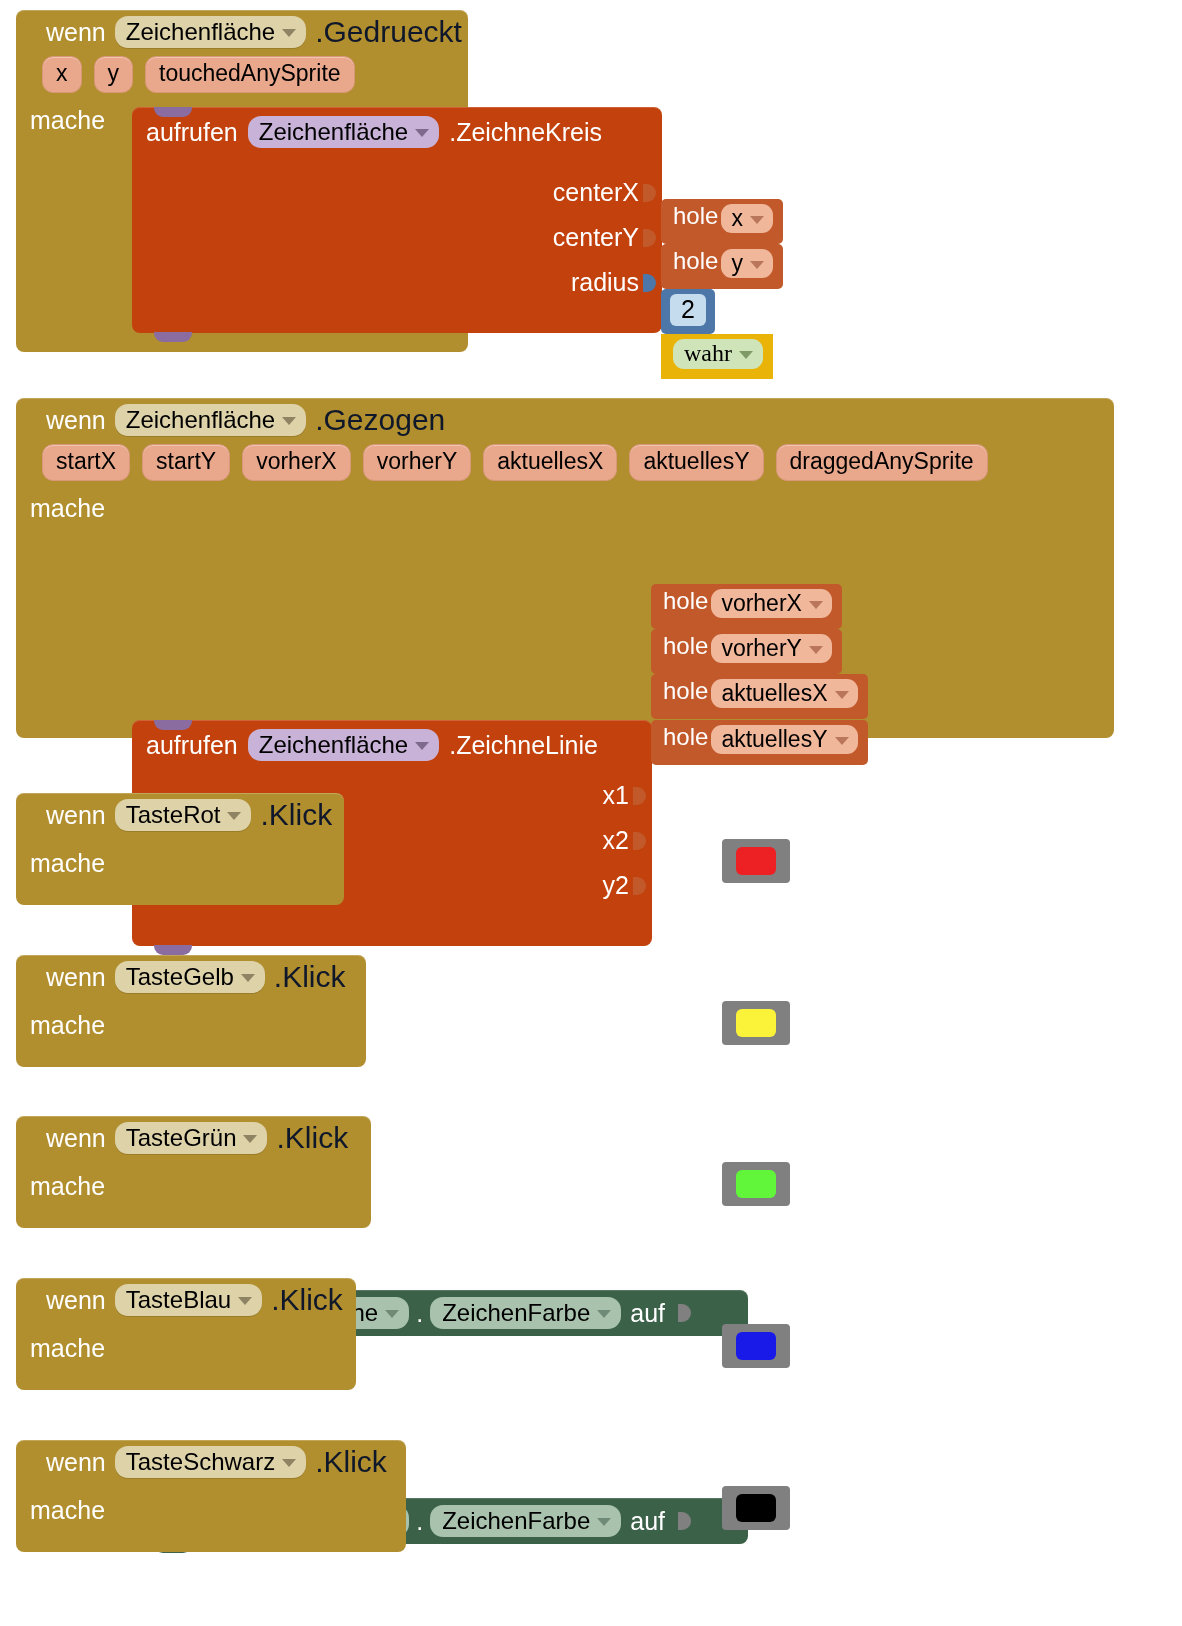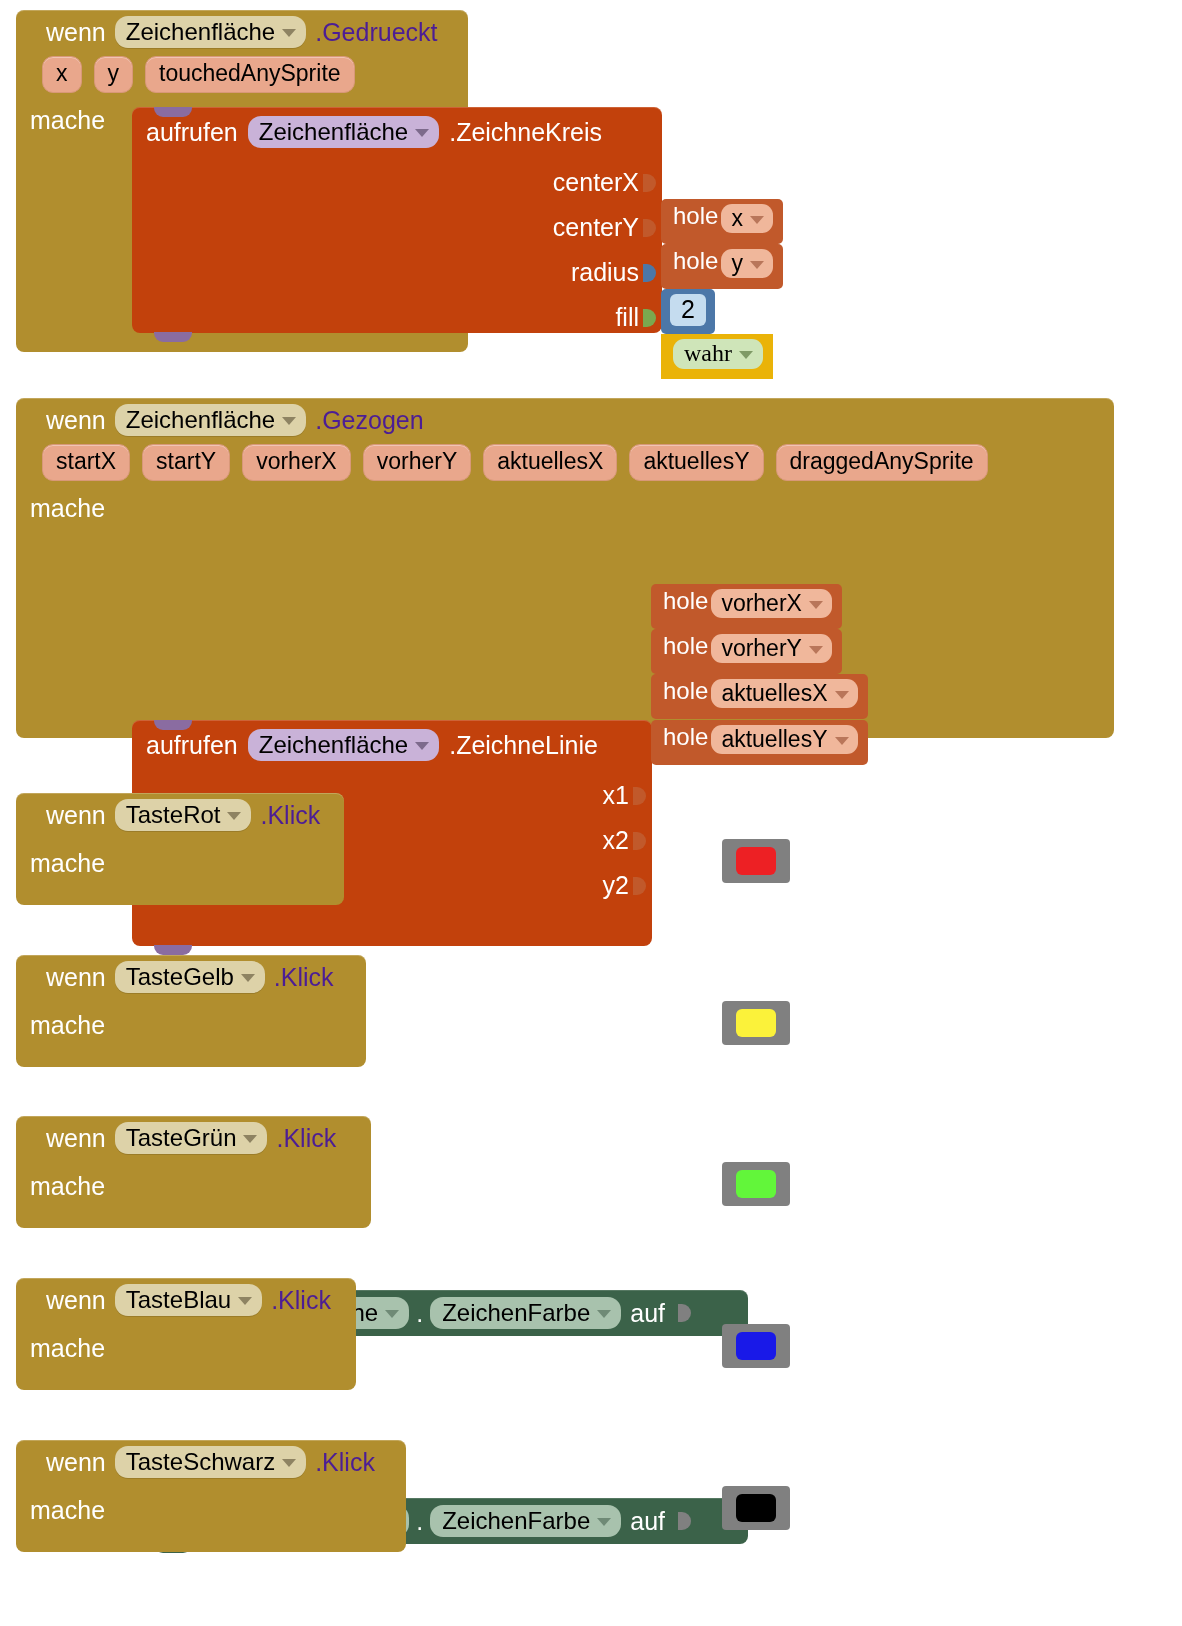--- a/index.html
+++ b/index.html
@@ -14,21 +14,21 @@
 
   
   .event{
     background:#b18e2e;
     border-radius:8px;
     box-shadow:inset 0 1px 0 rgba(255,255,255,.22);
     padding:0;
   }
   .event-row{display:flex;align-items:center;gap:9px;padding:0 30px;height:44px;}
   .event-kw{color:#ffffff;font-size:25px;line-height:1;}
-  .event-suffix{color:#4c1d95;font-size:25px;line-height:1;}
+  .event-suffix{color:#0f172a;font-size:30px;line-height:1;}
 
   
   .fld{
     display:inline-flex;align-items:center;gap:7px;
     background:#ddd2a8;border-radius:13px;
     padding:3px 10px 4px 11px;
     color:#000;font-size:24px;line-height:1.05;
     box-shadow:0 1px 0 rgba(0,0,0,.12);
   }
   .caret{
@@ -171,35 +171,31 @@
 
   <div class="call-hdr">
     <span class="call-kw">aufrufen</span>
     <span class="fld-purple">
       <span>Zeichenfläche</span>
       <i class="caret"></i>
     </span>
     <span class="call-suffix">.ZeichneKreis</span>
   </div>
 
-  <div class="arg-row" style="margin-top:6px;">
+  <div class="arg-row" style="margin-top:16px;">
     <span class="arg-name">centerX</span>
     <span class="plug" style="color:#c1592b;"></span>
   </div>
   <div class="arg-row">
     <span class="arg-name">centerY</span>
     <span class="plug" style="color:#c1592b;"></span>
   </div>
   <div class="arg-row">
     <span class="arg-name">radius</span>
     <span class="plug" style="color:#4c77a8;"></span>
-  </div>
-  <div class="arg-row">
-    <span class="arg-name">fill</span>
-    <span class="plug" style="color:#7aa84f;"></span>
   </div>
   <span class="botnotch" style="background:#8a6ca1;"></span>
 </div>
 
 <div class="val val-orange" style="left:661px;top:159px;">
   <span class="lbl">hole</span>
   <span class="fld-orange">
     <span>x</span>
     <i class="caret"></i>
   </span>

